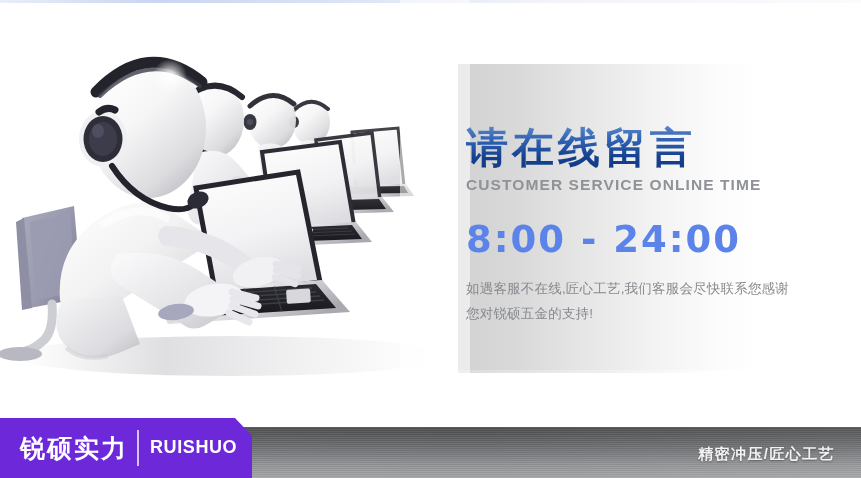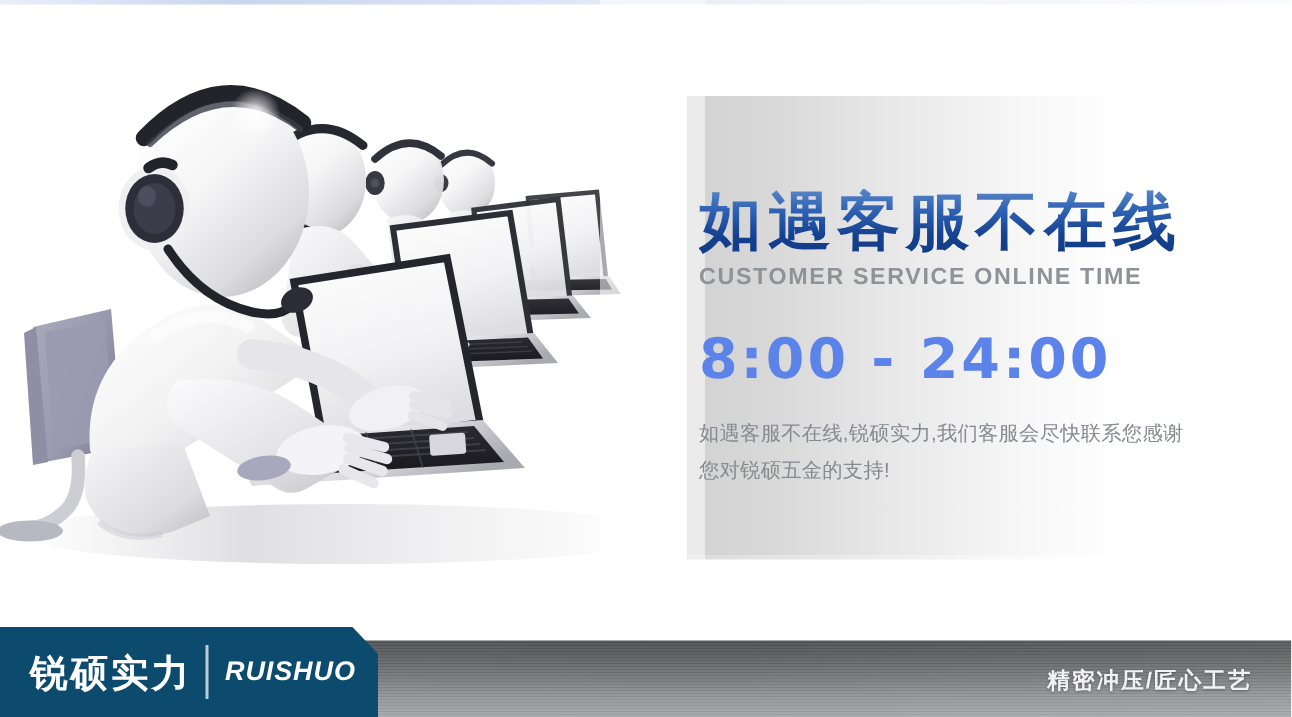--- a/index.html
+++ b/index.html
@@ -52,27 +52,27 @@
       linear-gradient(180deg,#4e5052 0%,#58595b 14%,#76777a 46%,#949598 72%,#a8a9ab 100%);
     font-weight: bold;
   }
   .metal-bar .sheen{position:absolute;left:0;top:0;width:100%;height:100%;
     background:linear-gradient(90deg,rgba(255,255,255,.10) 0%,rgba(255,255,255,.02) 22%,rgba(255,255,255,0) 55%,rgba(255,255,255,.05) 100%);}
   .metal-text{position:absolute;right:26px;top:50%;transform:translateY(-50%);
     color:#f2f2f2;font-size:15px;letter-spacing:1.4px;white-space:nowrap;
     text-shadow:0 1px 2px rgba(0,0,0,.35);}
 
   .blue-tab{position:absolute;left:0;top:418px;width:252px;height:60px;
-    background:#0c4a6e;
+    background:#6d28d9;
     clip-path:polygon(0 0, 235px 0, 252px 18px, 252px 60px, 210px 60px, 0 60px);
   }
   .blue-tab .inner{position:absolute;left:20px;top:0;height:60px;display:flex;align-items:center;}
   .tab-cn{color:#ffffff;font-size:25px;font-weight:bold;letter-spacing:2px;white-space:nowrap;}
   .tab-div{width:2px;height:36px;background:rgba(255,255,255,.72);margin:0 11px 0 9px;}
-  .tab-en{display:flex;flex-direction:column;justify-content:center;line-height:1.08;font-style:italic;}
+  .tab-en{display:flex;flex-direction:column;justify-content:center;line-height:1.08;}
   .tab-en .l1{color:#ffffff;font-size:18px;font-weight:bold;letter-spacing:.6px;}
   .tab-en .l2{color:#e8efff;font-size:17px;font-weight:400;letter-spacing:1.1px;}
 </style>
 </head>
 <body>
 
 <div id="stage">
 
   <div class="top-line"></div>
 
@@ -245,25 +245,25 @@
         <path d="M66 348 q16 14 42 8" stroke="#c9c9d2" stroke-width="4" fill="none" opacity=".5"></path>
 
         <ellipse cx="176" cy="312" rx="18" ry="8" fill="#a7a7bd" transform="rotate(-8 176 312)"></ellipse>
       </g>
 
       <rect x="400" y="0" width="70" height="400" fill="#ffffff" opacity=".55"></rect>
     </svg>
   </div>
 
   <div class="text-block">
-    <div class="headline">如遇客服不在线</div>
+    <div class="headline">请在线留言</div>
     <div class="subline">CUSTOMER SERVICE ONLINE TIME</div>
     <div class="hours">8:00 - 24:00</div>
     <div class="desc">
-      <span>如遇客服不在线,锐硕实力,我们客服会尽快联系</span><span>您感谢您对锐硕五金的支持!</span>
+      <span>如遇客服不在线,匠心工艺,我们客服会尽快联系</span><span>您感谢您对锐硕五金的支持!</span>
     </div>
   </div>
 
   <div class="metal-bar">
     <div class="sheen"></div>
     <div class="metal-text">精密冲压/匠心工艺</div>
   </div>
 
   <div class="blue-tab">
     <div class="inner">

